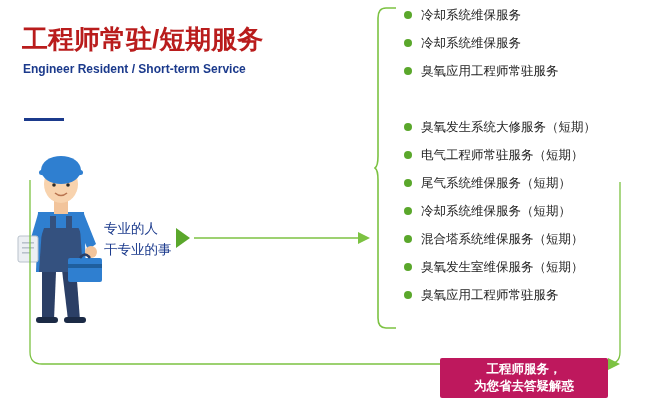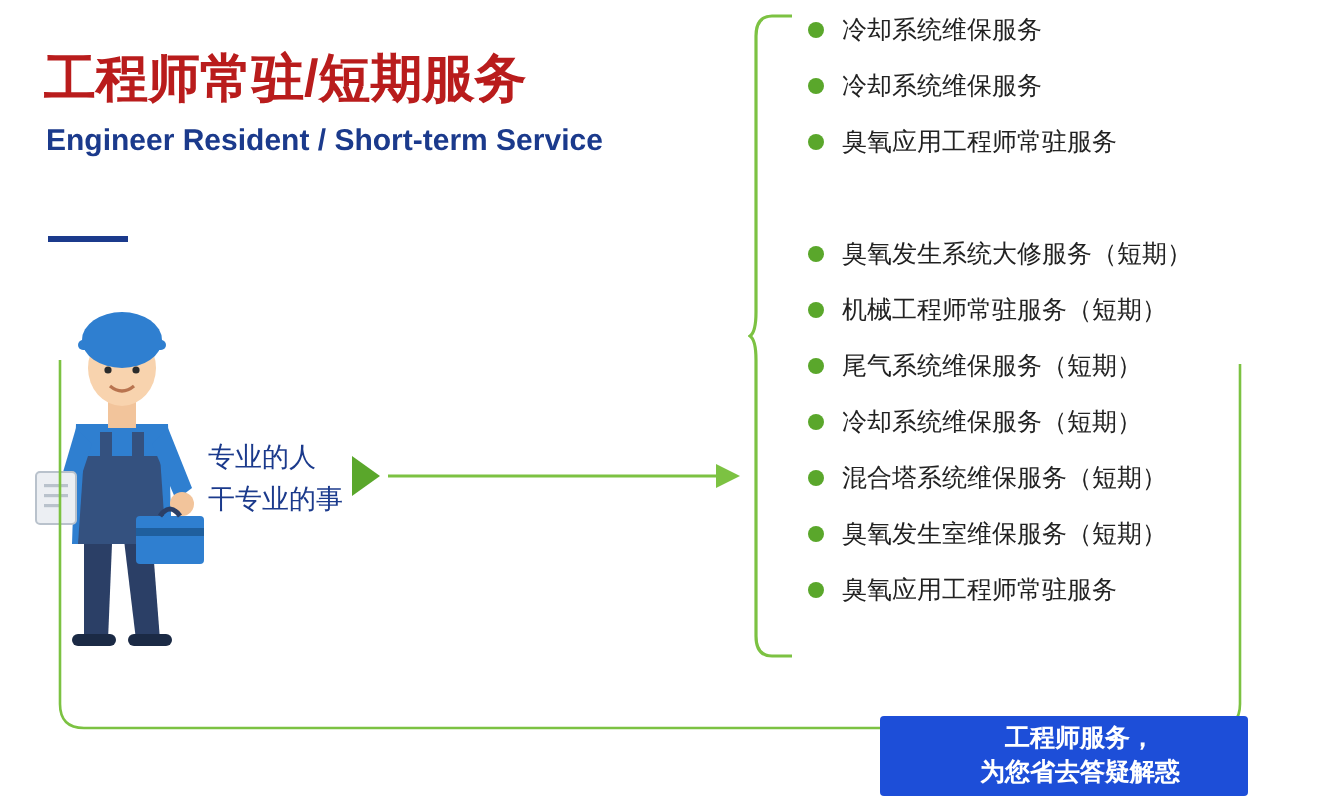--- a/index.html
+++ b/index.html
@@ -28,21 +28,21 @@
     font-size: 26px;
     font-weight: bold;
     color: #b91c1c;
     letter-spacing: 0px;
     white-space: nowrap;
   }
   #title-en {
     position: absolute;
     left: 23px;
     top: 62px;
-    font-size: 15px;
+    font-size: 12px;
     font-weight: bold;
     color: #1b3a8c;
     white-space: nowrap;
   }
   #title-rule {
     position: absolute;
     left: 24px;
     top: 118px;
     width: 40px;
     height: 3px;
@@ -123,27 +123,26 @@
     top: 178px;
     width: 624px;
     height: 212px;
   }
   #callout {
     position: absolute;
     left: 440px;
     top: 358px;
     width: 168px;
     height: 40px;
-    background: #1d4ed8;
+    background: #be185d;
     border-radius: 2px;
     display: flex;
     flex-direction: column;
     align-items: center;
     justify-content: center;
-    padding-left: 16px;
   }
   #callout .line {
     color: #ffffff;
     font-size: 12.5px;
     font-weight: bold;
     line-height: 17px;
     white-space: nowrap;
   }
 </style>
 </head>
@@ -217,21 +216,21 @@
     <div class="list-item" style="top:62px">
       <span class="bullet"></span>
       <span class="item-label">臭氧应用工程师常驻服务</span>
     </div>
     <div class="list-item" style="top:118px">
       <span class="bullet"></span>
       <span class="item-label">臭氧发生系统大修服务（短期）</span>
     </div>
     <div class="list-item" style="top:146px">
       <span class="bullet"></span>
-      <span class="item-label">机械工程师常驻服务（短期）</span>
+      <span class="item-label">电气工程师常驻服务（短期）</span>
     </div>
     <div class="list-item" style="top:174px">
       <span class="bullet"></span>
       <span class="item-label">尾气系统维保服务（短期）</span>
     </div>
     <div class="list-item" style="top:202px">
       <span class="bullet"></span>
       <span class="item-label">冷却系统维保服务（短期）</span>
     </div>
     <div class="list-item" style="top:230px">

